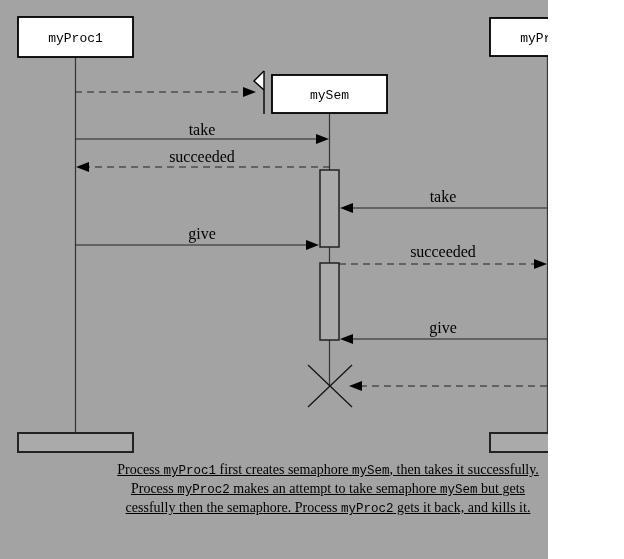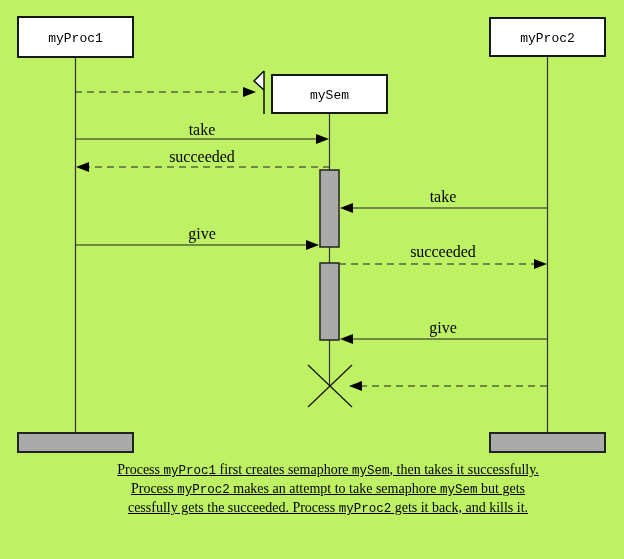--- a/index.html
+++ b/index.html
@@ -2,23 +2,23 @@
 <html style="--activation-fill: #aaaaaa; --box-fill: #ffffff; --line: #000000;"><head>
 <meta charset="utf-8">
 <style>
   html, body {
     margin: 0;
     padding: 0;
     background: #ffffff;
   }
   .canvas {
     position: relative;
-    width: 624px;
+    width: 548px;
     height: 559px;
-    background: #bef264;
+    background: #a3a3a3;
     overflow: hidden;
   }
   svg { display: block; }
 
   .lifeline {
     stroke: #333333;
     stroke-width: 1.2;
   }
   .msg-line {
     stroke: #222222;
@@ -145,16 +145,16 @@
     <line class="xline" x1="308" y1="365" x2="352" y2="407"></line>
     <line class="xline" x1="352" y1="365" x2="308" y2="407"></line>
 
     <rect class="term" x="18" y="433" width="115" height="19"></rect>
     <rect class="term" x="490" y="433" width="115" height="19"></rect>
   </svg>
 
   <div class="caption">
     <div><span>Process </span><span class="code">myProc1</span><span> first creates semaphore </span><span class="code">mySem</span><span>, then takes it successfully.</span></div>
     <div><span>Process </span><span class="code">myProc2</span><span> makes an attempt to take semaphore </span><span class="code">mySem</span><span> but gets</span></div>
-    <div><span>cessfully gets the succeeded. Process </span><span class="code">myProc2</span><span> gets it back, and kills it.</span></div>
+    <div><span>cessfully then the semaphore. Process </span><span class="code">myProc2</span><span> gets it back, and kills it.</span></div>
   </div>
 
 </div>
 
 </body></html>

